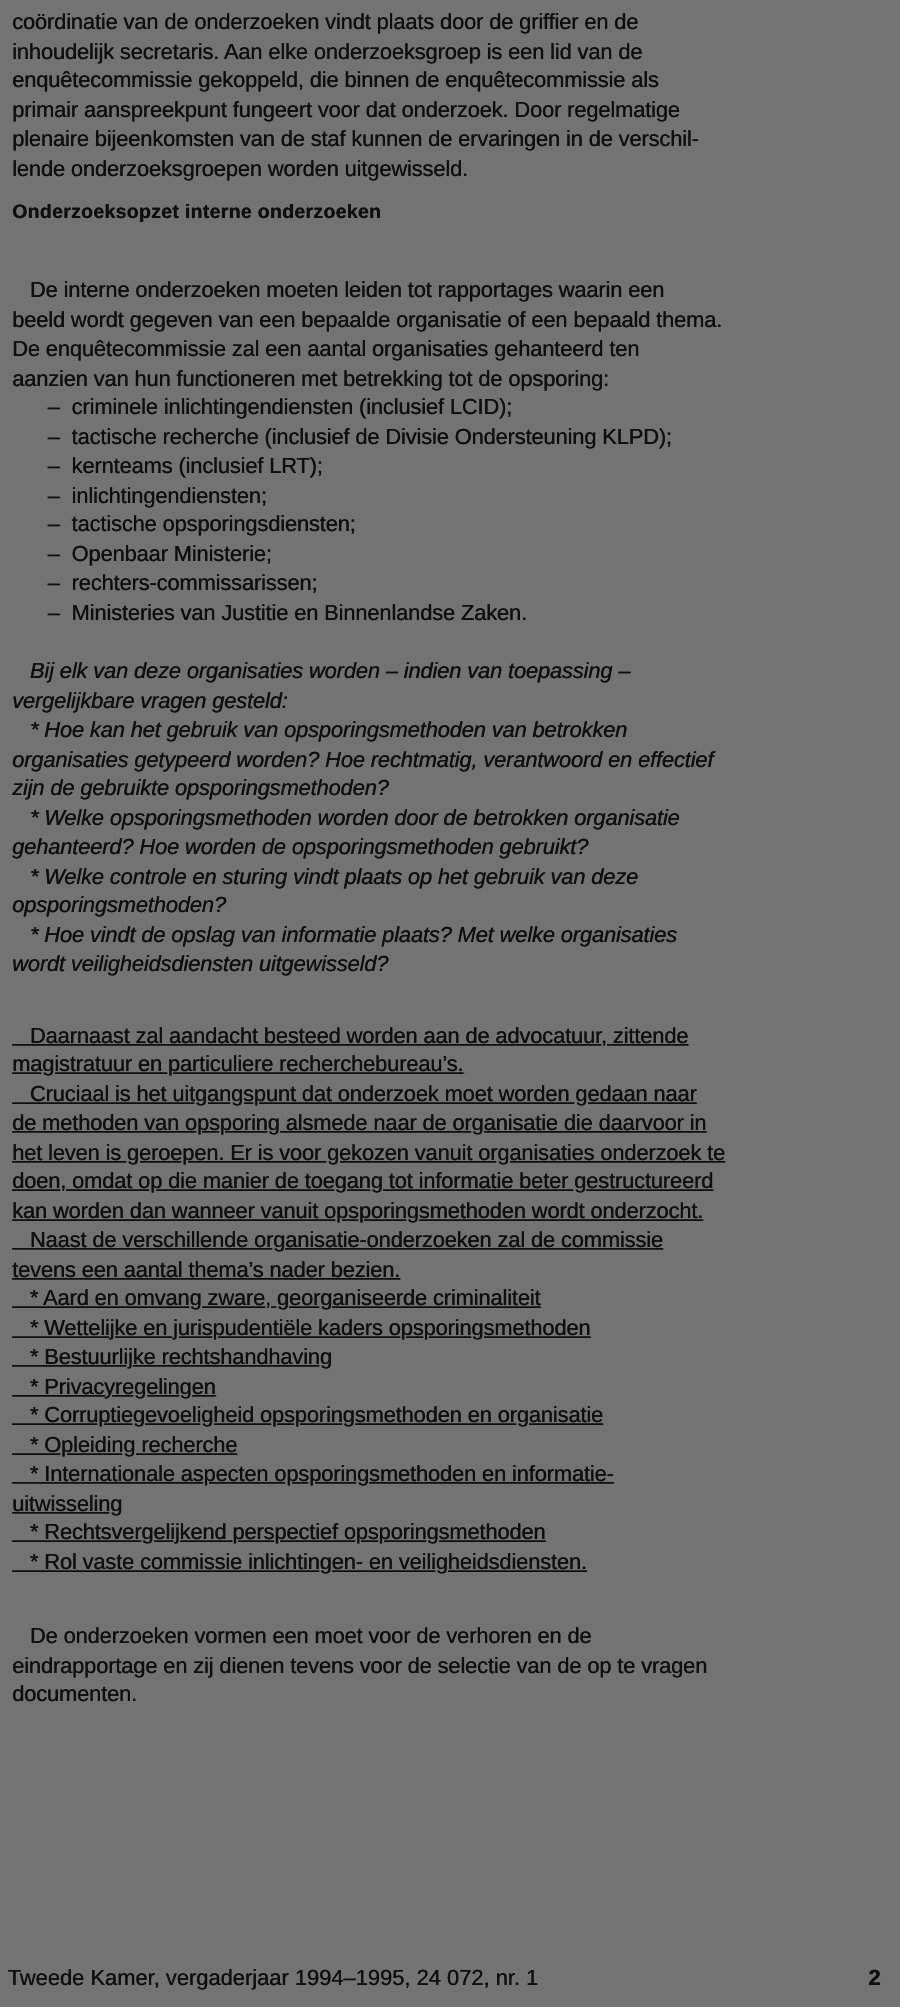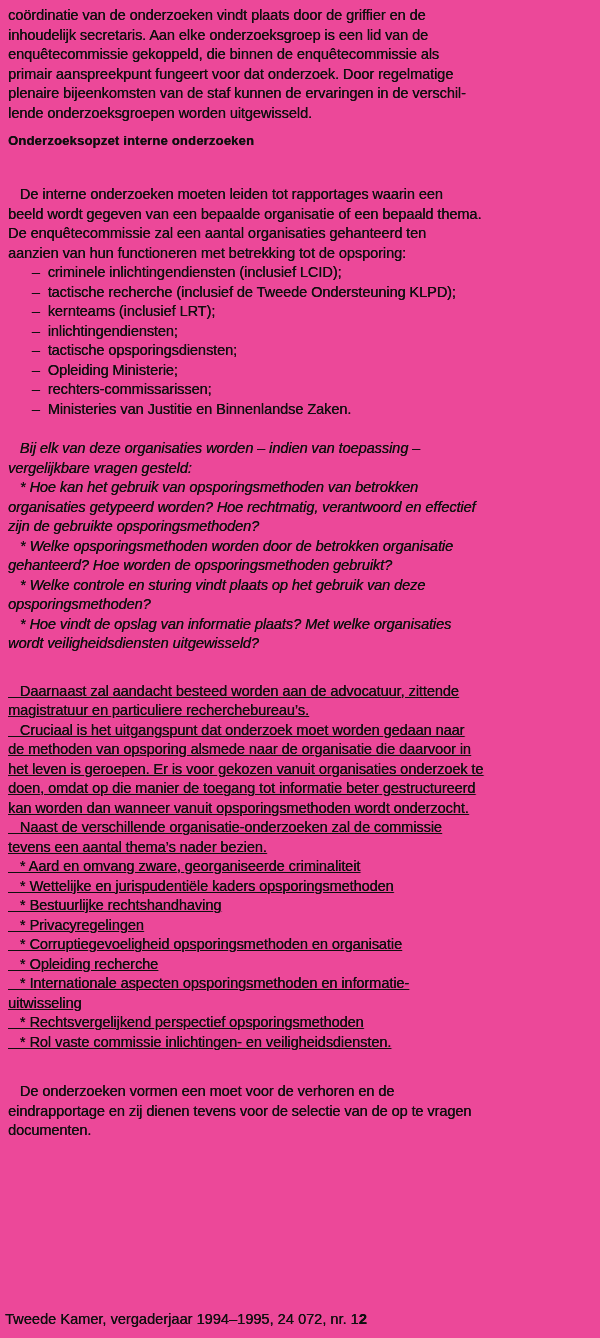--- a/index.html
+++ b/index.html
@@ -1,20 +1,20 @@
 <!DOCTYPE html>
 <html><head>
 <meta charset="utf-8">
 <style>
   html, body { margin: 0; padding: 0; background: #ffffff; }
   .page {
     position: relative;
     width: 600px;
     height: 1338px;
-    background: #ec4899;
+    background: #737373;
     font-family: "Liberation Sans", "DejaVu Sans", sans-serif;
     color: #0f0f0f;
     overflow: hidden;
     text-shadow: 0.25px 0 0 currentColor; 
   }
   .textcol { position: absolute; left: 8px; top: 6px; width: 588px; }
   .line {
     white-space: pre;
     font-size: 14.6px;
     line-height: 19.5px;
@@ -31,20 +31,21 @@
   .p2 { margin-top: 35px; }
   .p3 { margin-top: 20px; font-style: italic; }
   .p4 { margin-top: 28px; text-decoration: underline; }
   .p5 { margin-top: 30px; }
   .footer {
     position: absolute;
     left: 5px;
     right: 13px;
     top: 1310px;
     display: flex;
+    justify-content: space-between;
     align-items: baseline;
     font-size: 14.6px;
     line-height: 19px;
   }
   .pagenum { font-weight: 700; }
 </style>
 </head>
 <body>
 
 <div class="page">
@@ -60,25 +61,25 @@
     </div>
 
     <div class="heading">Onderzoeksopzet interne onderzoeken</div>
 
     <div class="para p2">
       <div class="line">   De interne onderzoeken moeten leiden tot rapportages waarin een</div>
       <div class="line">beeld wordt gegeven van een bepaalde organisatie of een bepaald thema.</div>
       <div class="line">De enquêtecommissie zal een aantal organisaties gehanteerd ten</div>
       <div class="line">aanzien van hun functioneren met betrekking tot de opsporing:</div>
       <div class="line">      –  criminele inlichtingendiensten (inclusief LCID);</div>
-      <div class="line">      –  tactische recherche (inclusief de Tweede Ondersteuning KLPD);</div>
+      <div class="line">      –  tactische recherche (inclusief de Divisie Ondersteuning KLPD);</div>
       <div class="line">      –  kernteams (inclusief LRT);</div>
       <div class="line">      –  inlichtingendiensten;</div>
       <div class="line">      –  tactische opsporingsdiensten;</div>
-      <div class="line">      –  Opleiding Ministerie;</div>
+      <div class="line">      –  Openbaar Ministerie;</div>
       <div class="line">      –  rechters-commissarissen;</div>
       <div class="line">      –  Ministeries van Justitie en Binnenlandse Zaken.</div>
     </div>
 
     <div class="para p3">
       <div class="line">   Bij elk van deze organisaties worden – indien van toepassing –</div>
       <div class="line">vergelijkbare vragen gesteld:</div>
       <div class="line">   * Hoe kan het gebruik van opsporingsmethoden van betrokken</div>
       <div class="line">organisaties getypeerd worden? Hoe rechtmatig, verantwoord en effectief</div>
       <div class="line">zijn de gebruikte opsporingsmethoden?</div>

